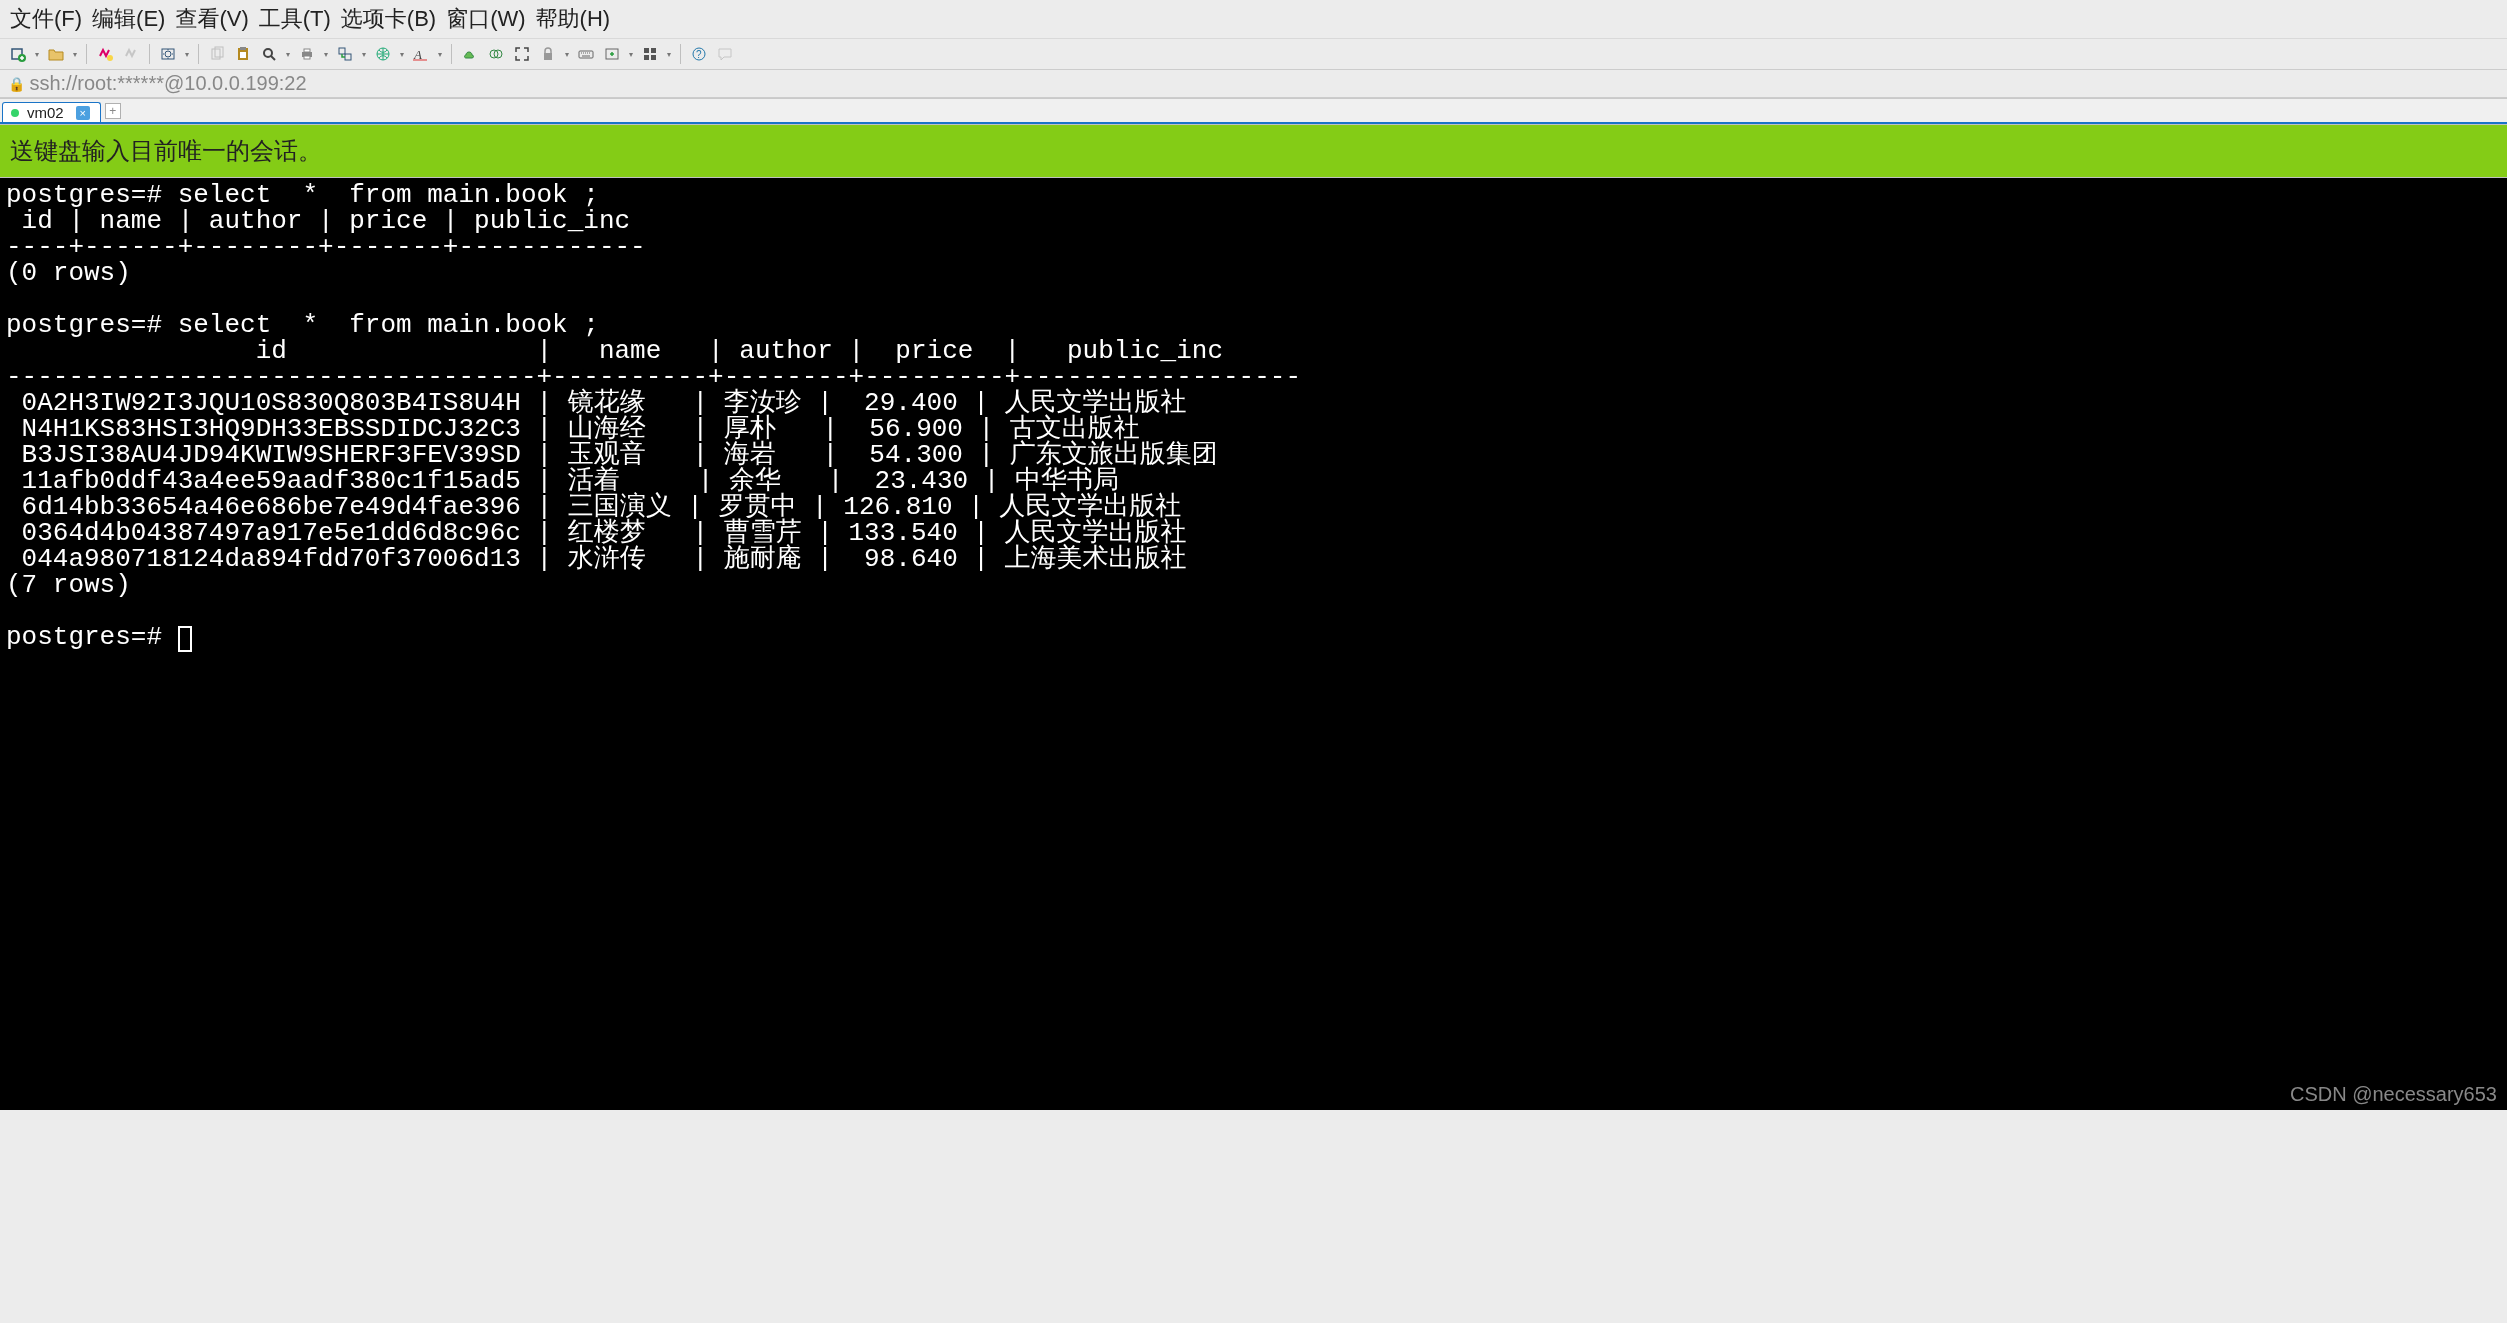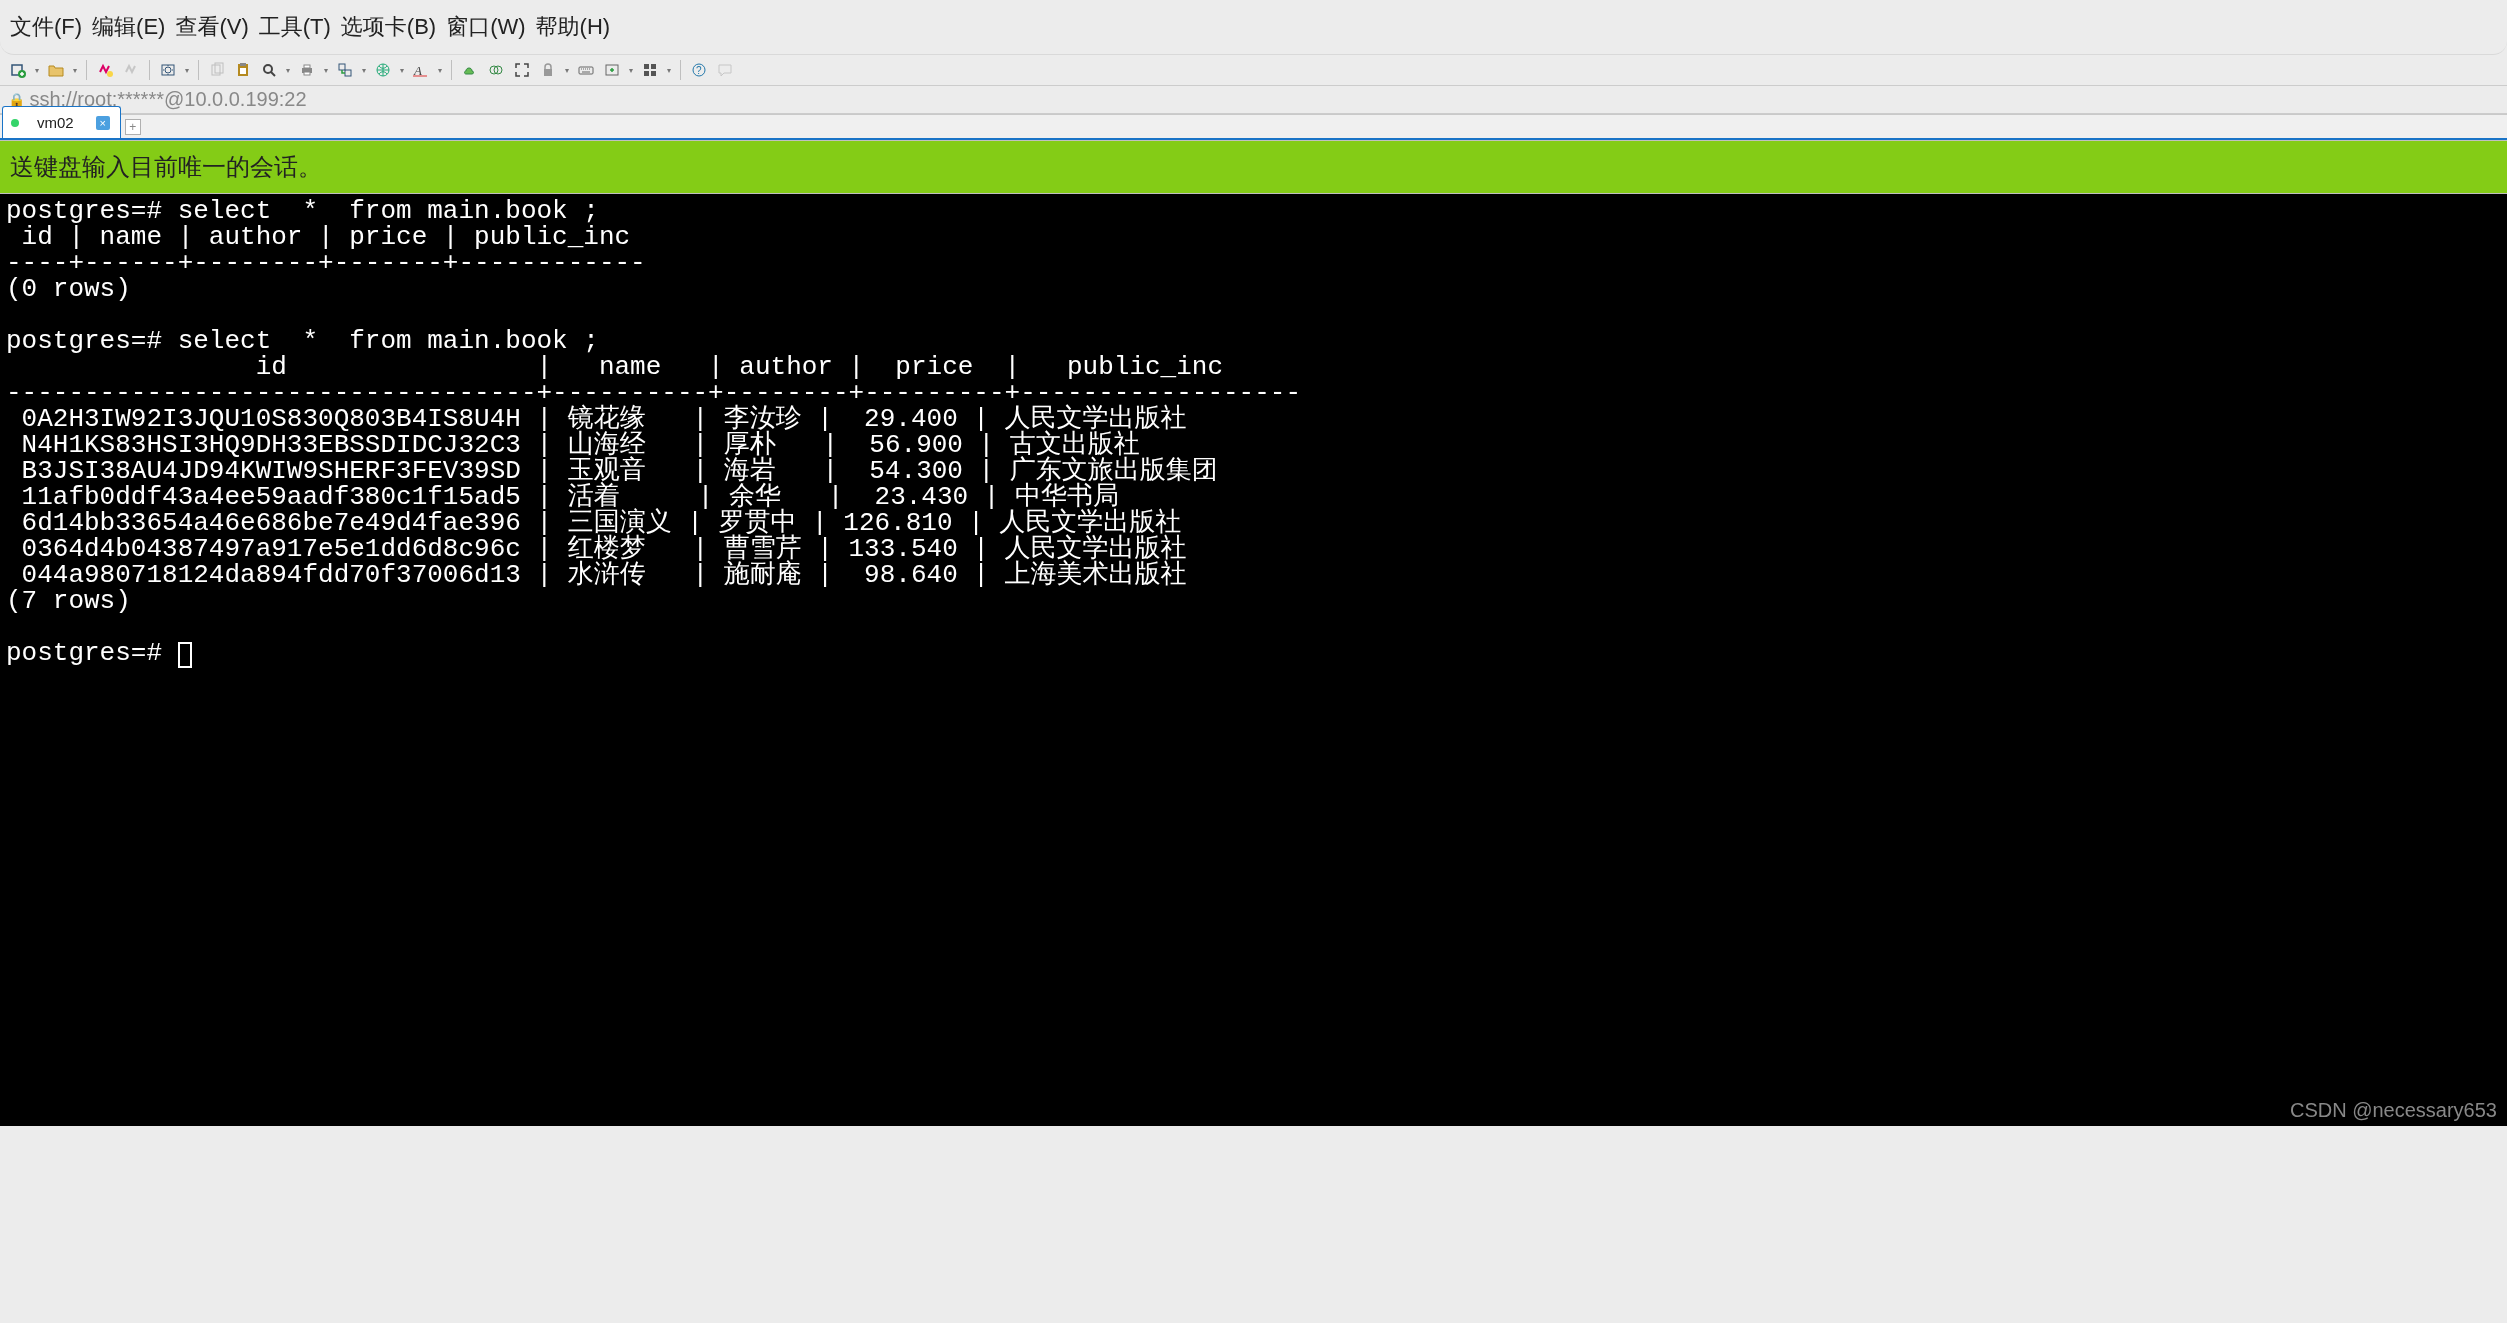--- a/index.html
+++ b/index.html
@@ -7,26 +7,25 @@
     font-family: "Microsoft YaHei", "SimSun", sans-serif;
     font-size: 14px;
     background: #ececec;
     width: 2507px;
     height: 1323px;
     overflow: hidden;
   }
   .menubar {
     display: flex;
     gap: 10px;
-    padding: 12px 10px;
+    padding: 4px 10px;
     background: #ececec;
     font-size: 22px;
     color: #222;
     border-bottom: 1px solid #d9d9d9;
-    border-radius: 14px;
   }
   .menubar span { cursor: default; }
   .toolbar {
     display: flex;
     align-items: center;
     gap: 2px;
     padding: 2px 6px;
     background: #ececec;
     border-bottom: 1px solid #cccccc;
   }
@@ -73,30 +72,30 @@
     border-top: 1px solid #c9c9c9;
     border-bottom: 2px solid #1a74c7;
     display: flex;
     align-items: flex-end;
     height: 26px;
     position: relative;
   }
   .tab {
     display: flex;
     align-items: center;
-    height: 32px;
+    height: 20px;
     padding: 0 10px 0 8px;
     background: #ffffff;
     border: 1px solid #1a74c7;
     border-bottom: none;
     border-radius: 3px 3px 0 0;
     font-size: 15px;
     color: #222;
     margin-left: 2px;
-    gap: 18px;
+    gap: 8px;
   }
   .tab .dot { width: 8px; height: 8px; border-radius: 50%; background: #35d46a; }
   .tab-close {
     width: 14px; height: 14px;
     background: #4ca0e0;
     color: #fff;
     font-size: 11px;
     display: inline-flex;
     align-items: center;
     justify-content: center;

